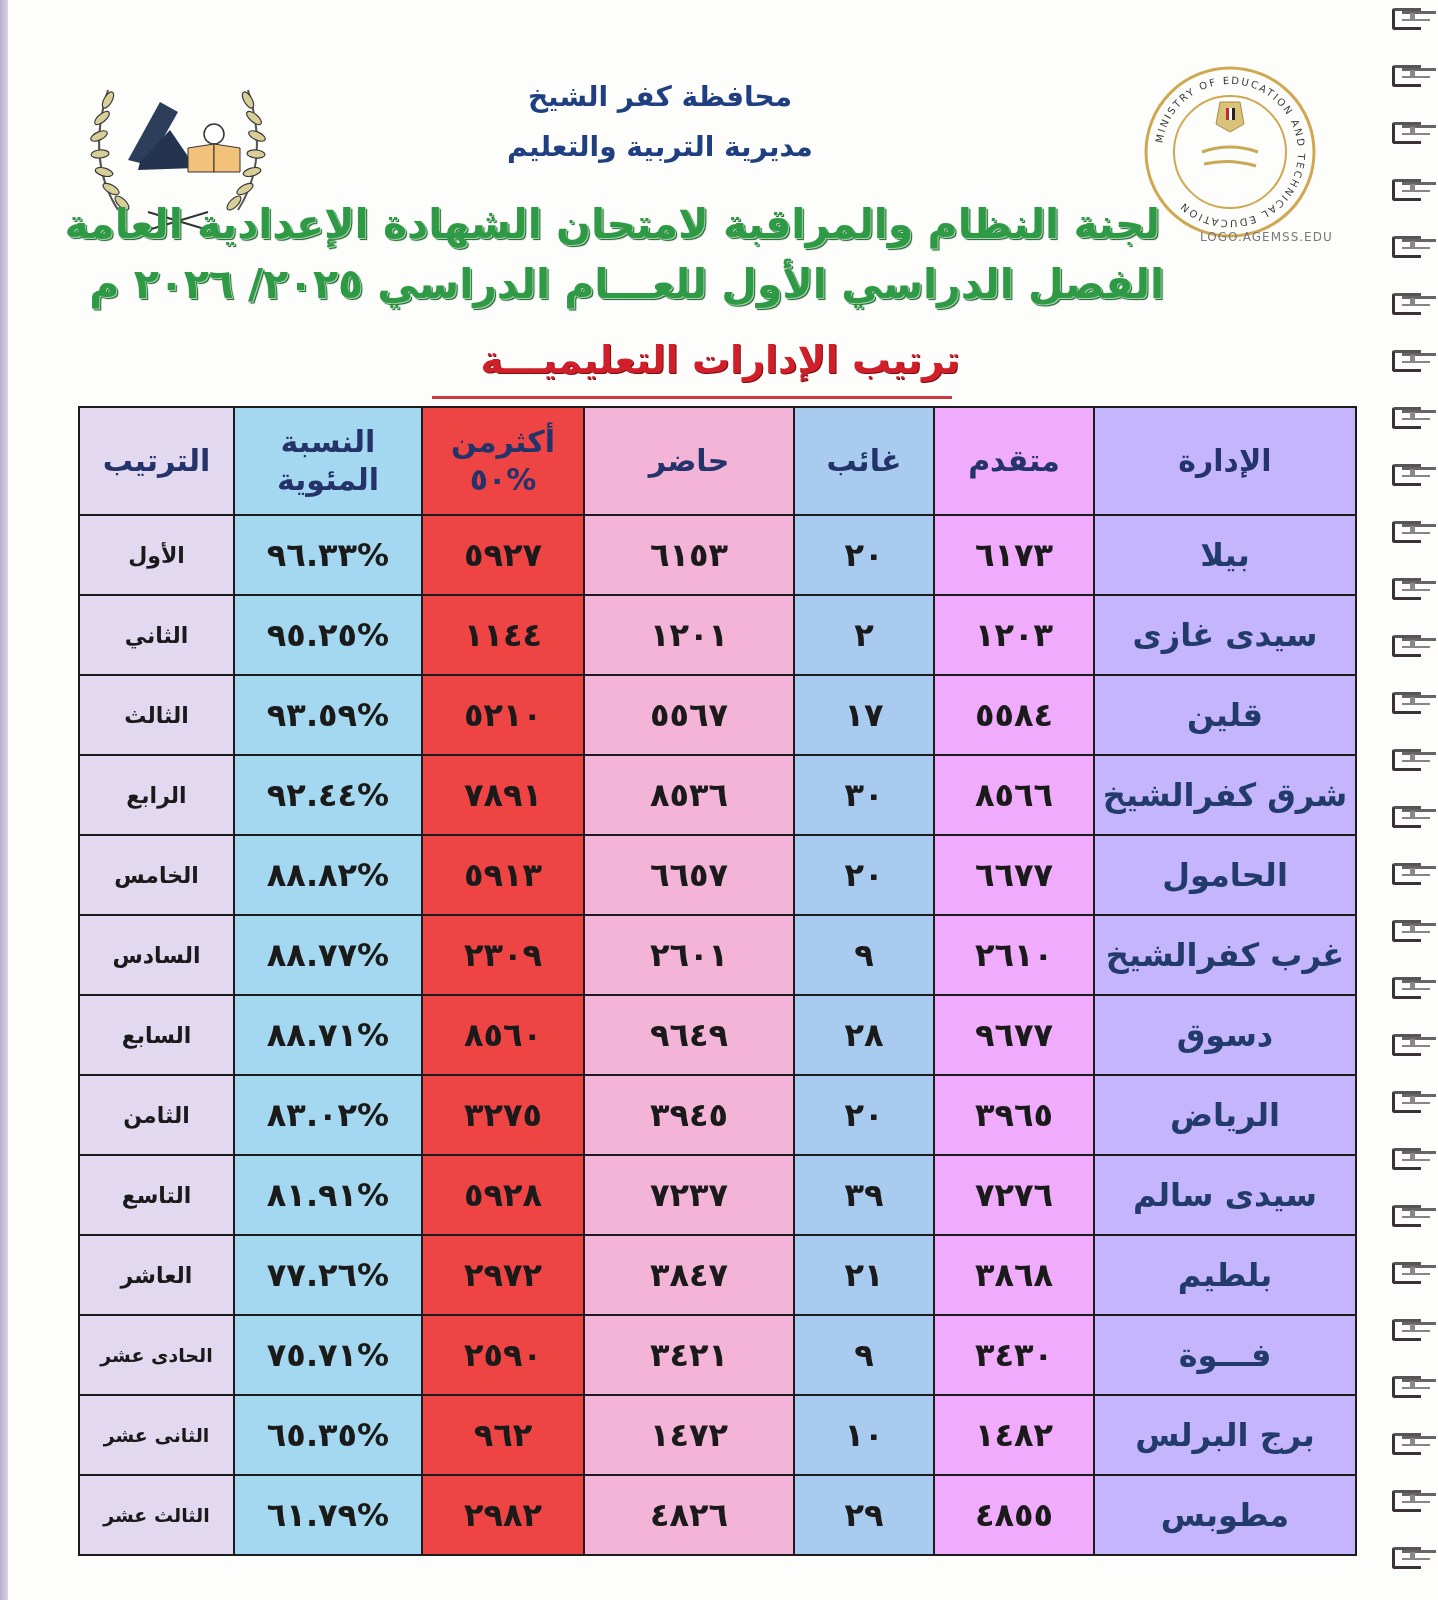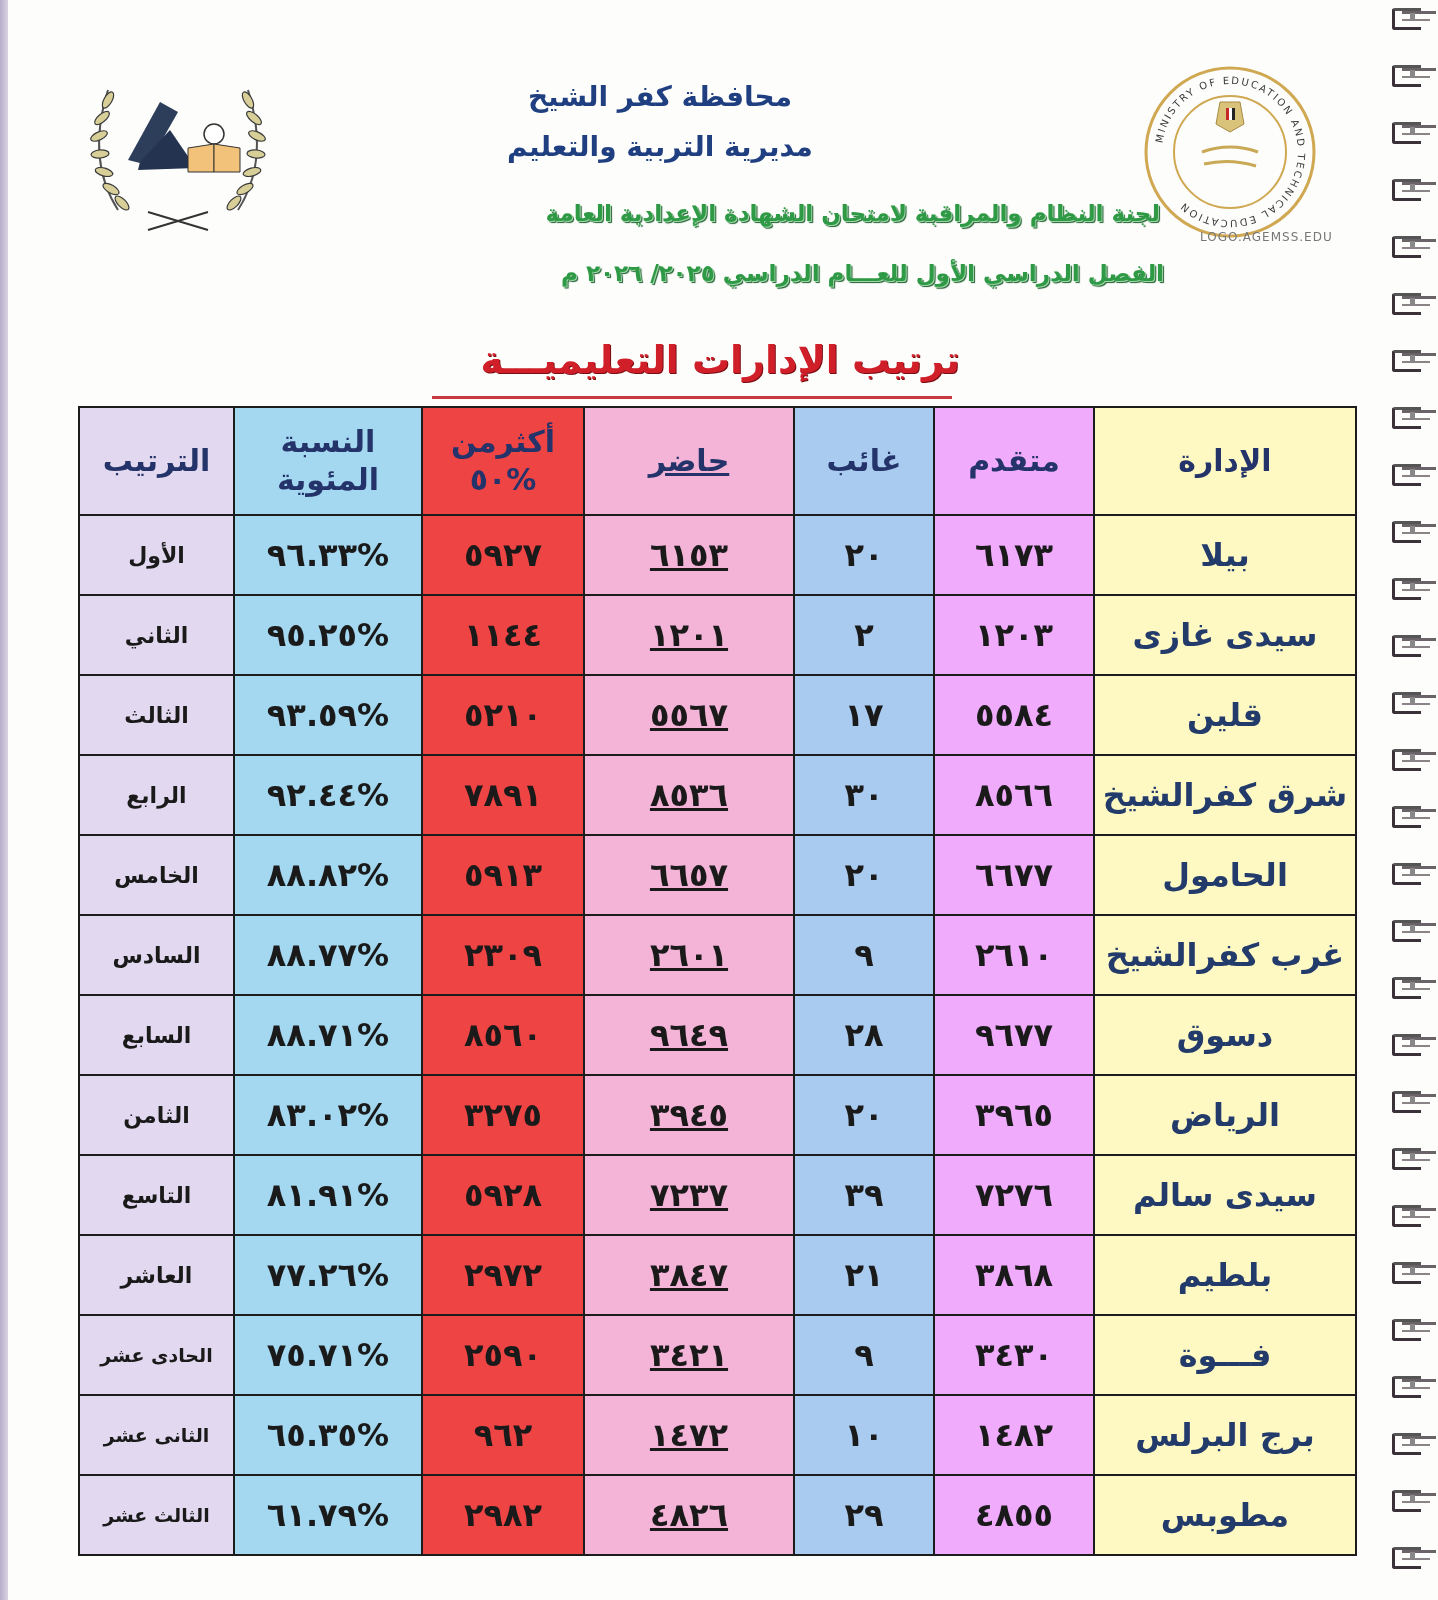--- a/index.html
+++ b/index.html
@@ -43,21 +43,21 @@
   .logo-right-caption {
     position: absolute; left: 1200px; top: 230px; font-size: 12px; color: #777;
     letter-spacing: 1px;
   }
   .gov-line {
     font-family: "DejaVu Sans", sans-serif; font-weight: bold;
     color: #1f3f80; font-size: 28px; line-height: 34px;
     position: absolute; left: 480px; width: 360px; text-align: center; direction: rtl;
   }
   .green-line {
-    position: absolute; color: #2f9a45; font-weight: bold; font-size: 23px;
+    position: absolute; color: #2f9a45; font-weight: bold; font-size: 41px;
     direction: rtl; text-align: right; white-space: nowrap;
     text-shadow: 1px 1px 0 #9fd5a8, 2px 2px 1px #1d5e2c;
   }
   .red-title {
     position: absolute; left: 420px; width: 540px; top: 338px; text-align: right;
     color: #d11f2a; font-weight: bold; font-size: 38px; direction: rtl;
     text-shadow: 1px 1px 0 #7a0d12;
   }
   .red-underline {
     position: absolute; left: 432px; width: 520px; top: 396px; height: 3px; background: #c83a3f;
@@ -73,24 +73,24 @@
   }
   table.ranking th {
     height: 106px; font-size: 30px; font-weight: bold; color: #24346a; line-height: 38px;
   }
   table.ranking td { height: 78px; font-size: 32px; font-weight: bold; color: #1a1a1a; }
   table.ranking td.name { color: #233b6b; font-size: 32px; }
   table.ranking td.rank { font-size: 22px; color: #1a1a1a; }
   table.ranking td.rank.small { font-size: 19px; }
   td.num, td.pct { letter-spacing: 4px; }
 
-  .c-name { background: #fef9c3; }
+  .c-name { background: #c4b5fd; }
   .c-applied { background: #f0abfc; }
   .c-absent { background: #a9cbef; }
-  .c-present { background: #f4b4d7; text-decoration: underline; }
+  .c-present { background: #f4b4d7; }
   .c-above50 { background: #ef4444; }
   .c-pct { background: #a4d8f0; }
   .c-rank { background: #e2d8ef; }
 </style>
 </head>
 <body>
 
 <div class="left-edge"></div>
 
 <div class="logo-left">

